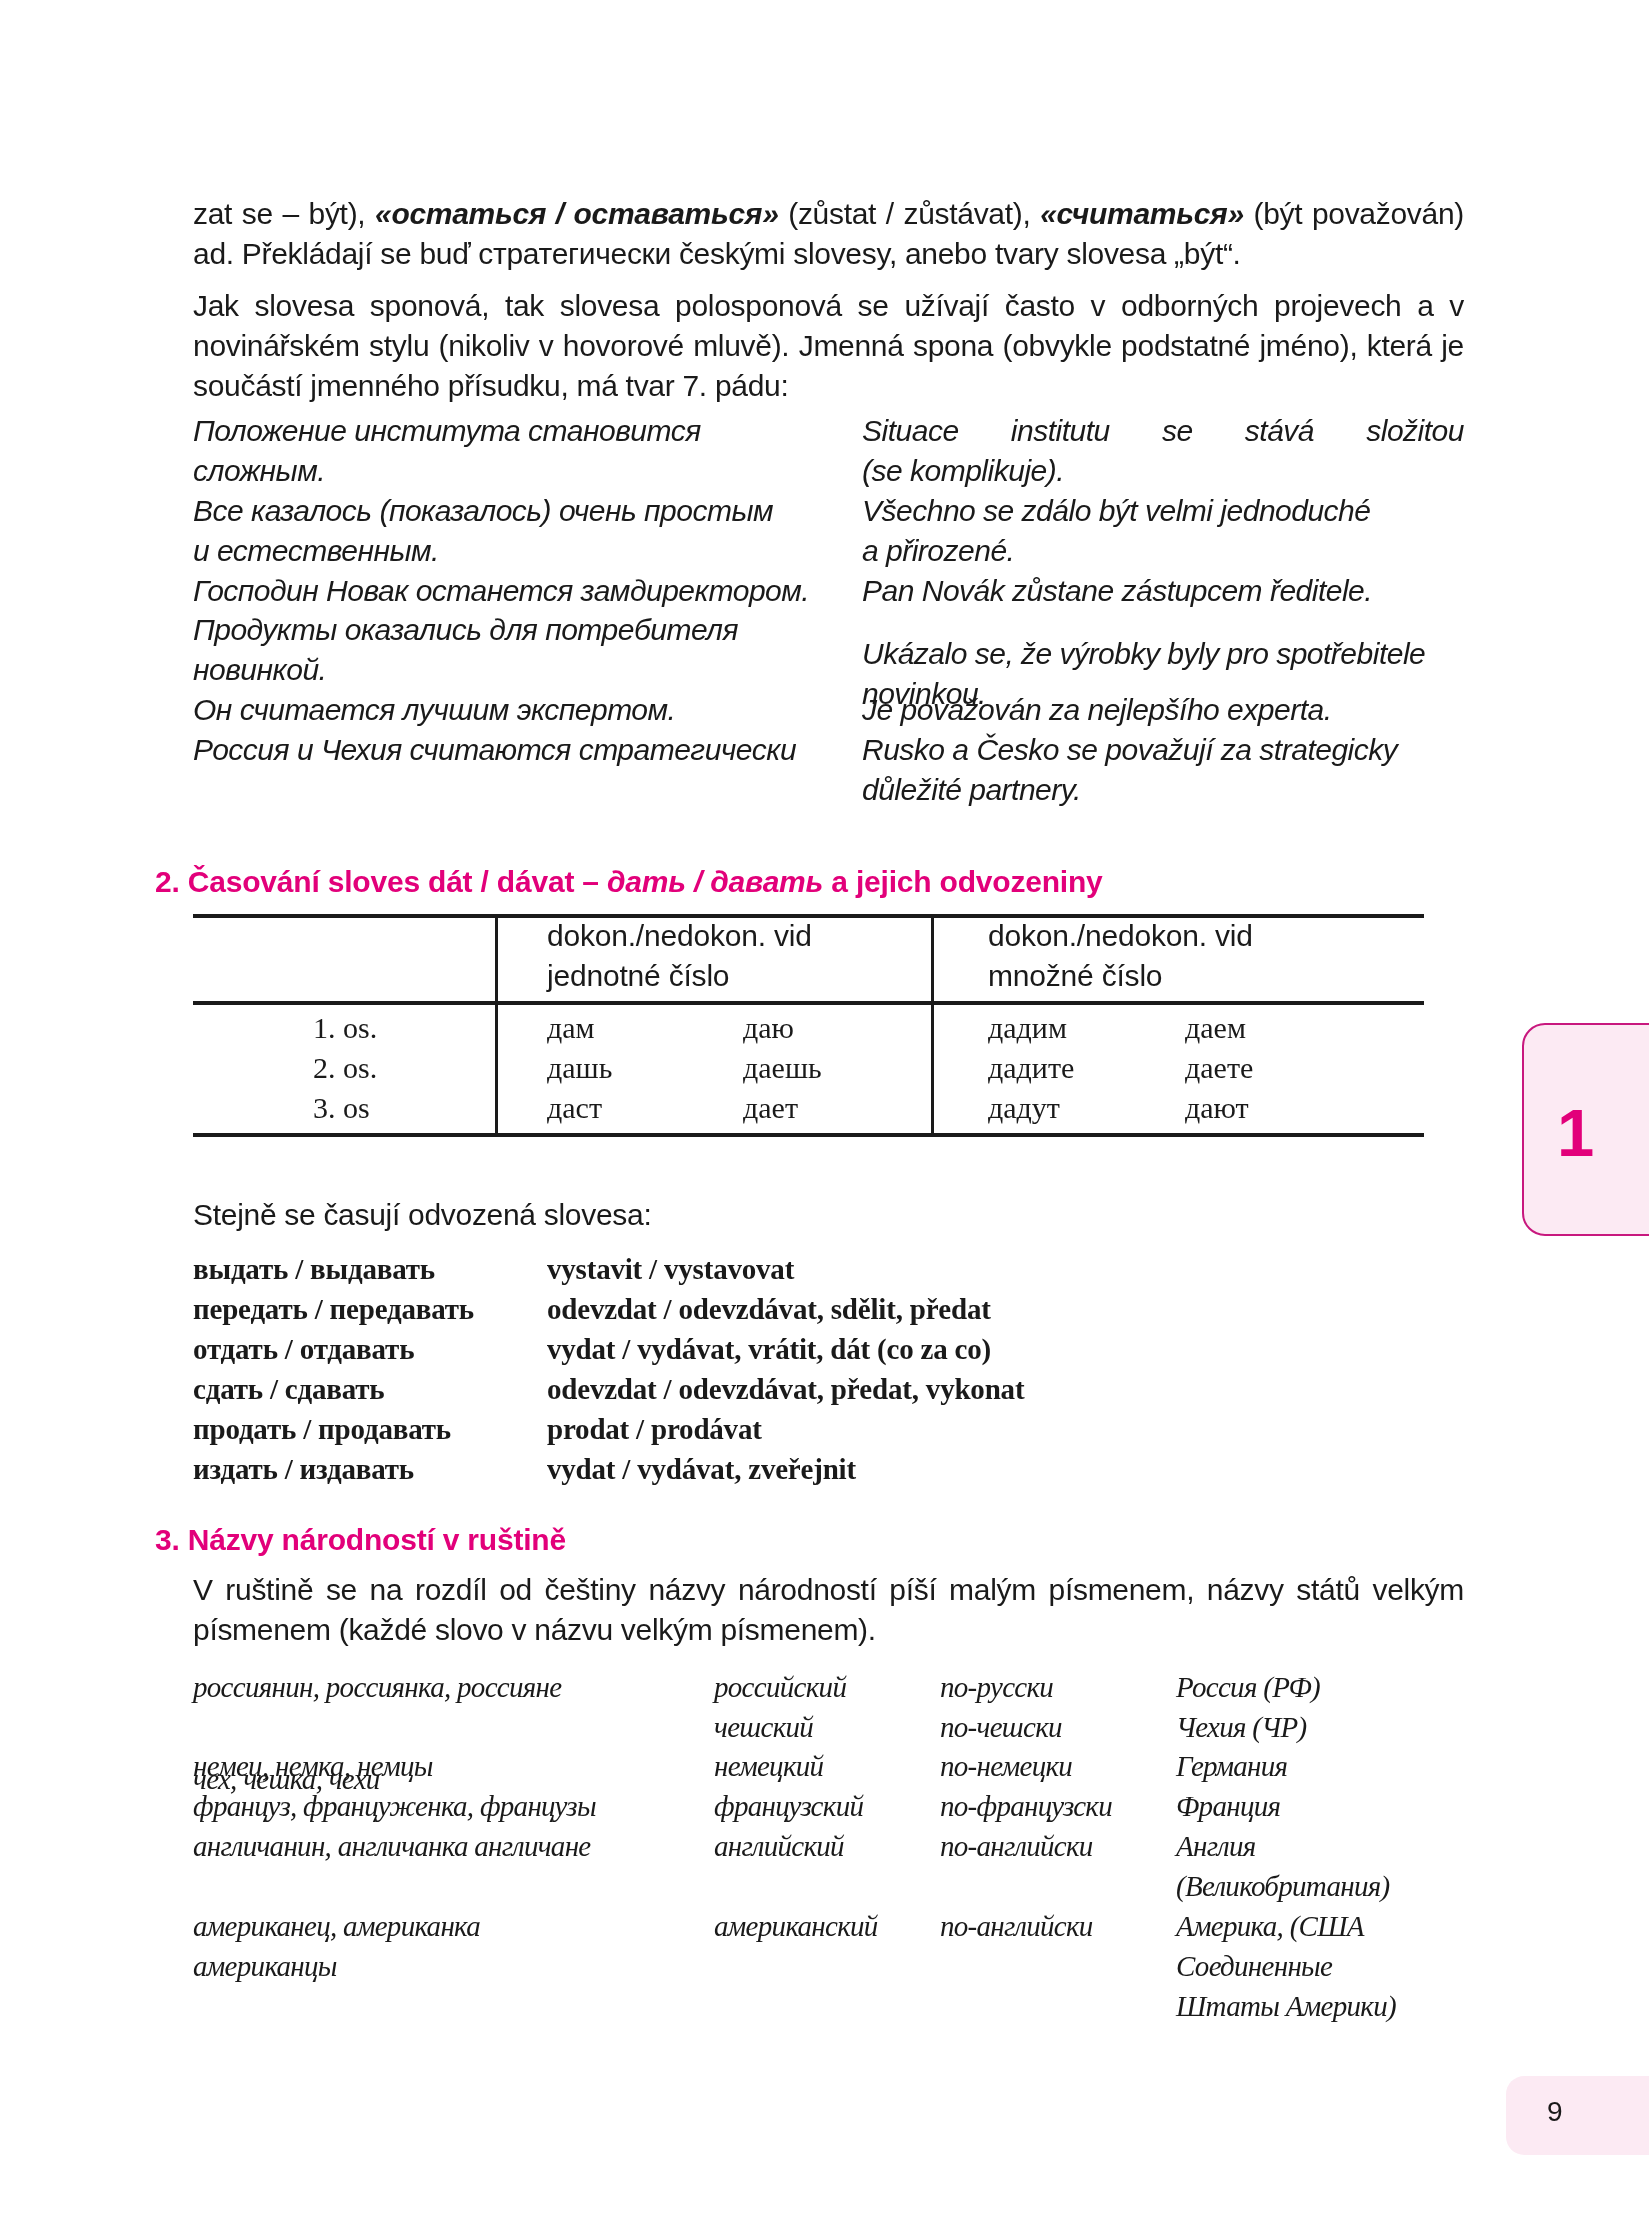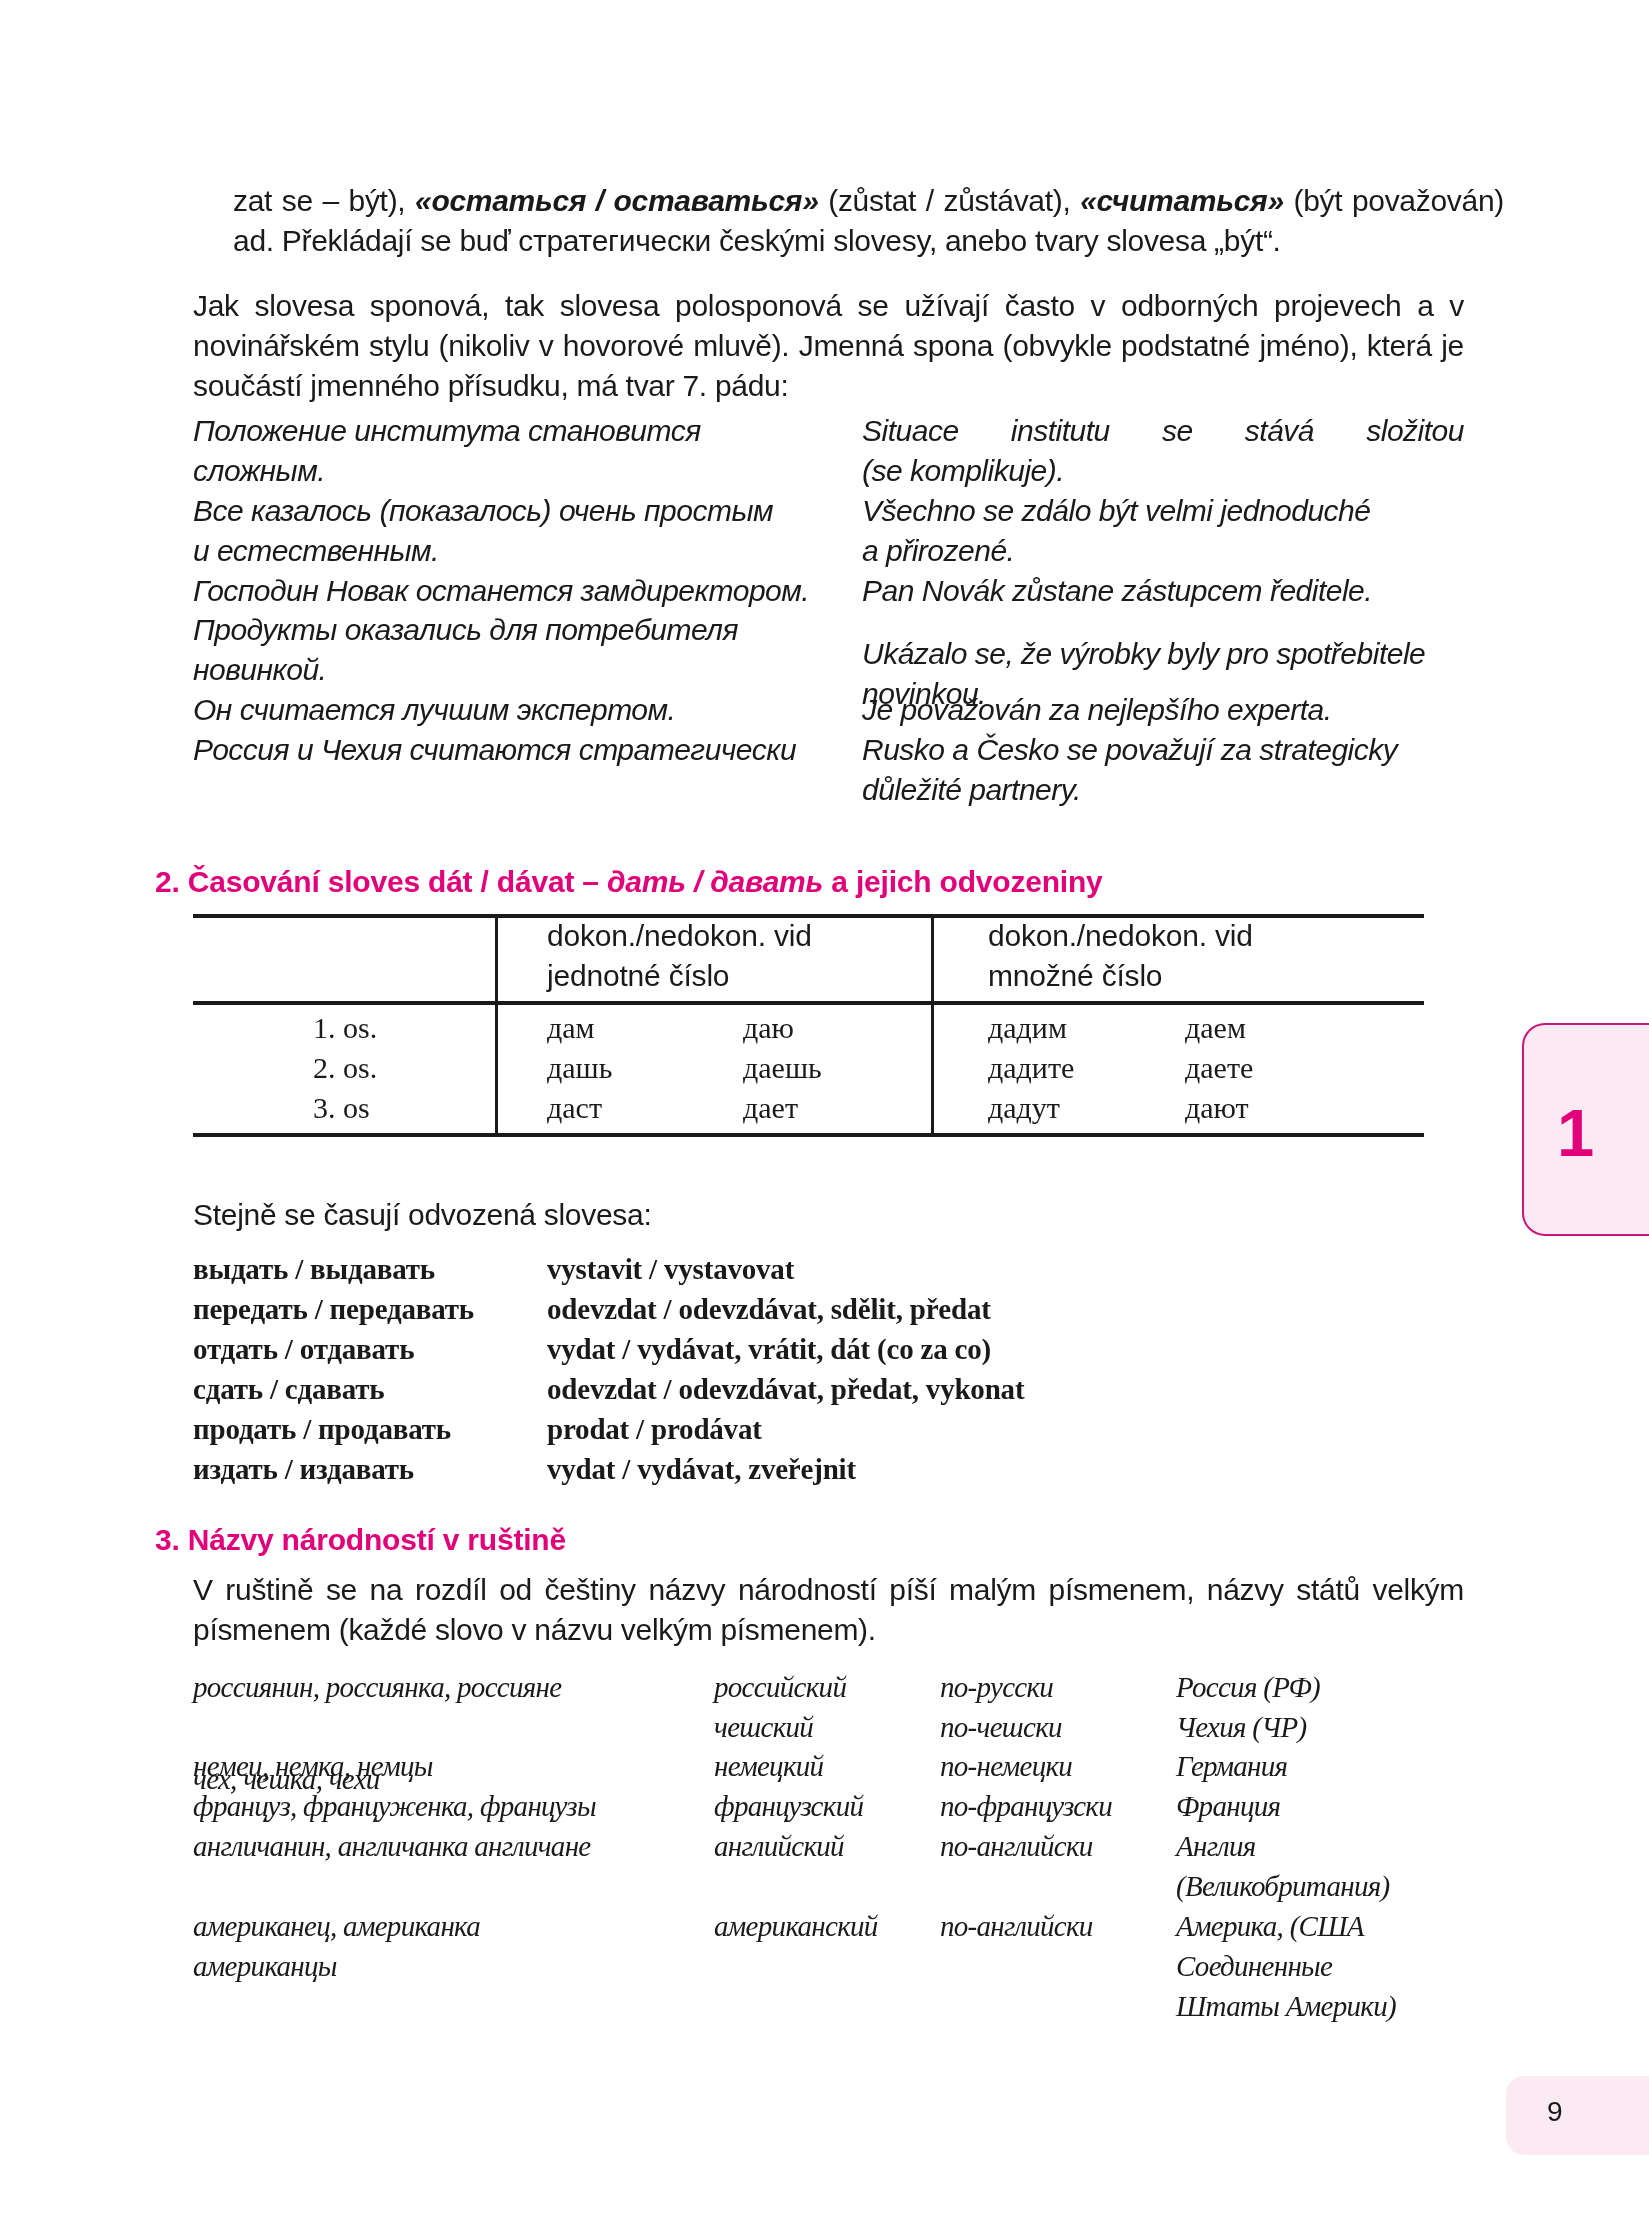--- a/index.html
+++ b/index.html
@@ -27,21 +27,21 @@
   .nat { position: absolute; font-family: "Liberation Serif", serif; font-style: italic; font-size: 29px; line-height: 40px; letter-spacing: -0.7px; }
 
   .tab { position: absolute; left: 1522px; top: 1023px; width: 166px; height: 213px; background: #fceaf3; border: 2.5px solid #c8187e; border-radius: 23px; box-sizing: border-box; }
   .tab-num { position: absolute; left: 1557px; top: 1094px; font-family: "Liberation Sans", sans-serif; font-weight: bold; font-size: 67px; color: #e2007a; }
   .page-box { position: absolute; left: 1506px; top: 2076px; width: 166px; height: 79px; background: #fceaf3; border-radius: 18.3px; }
   .page-num { position: absolute; left: 1547px; top: 2096px; font-family: "Liberation Sans", sans-serif; font-size: 28px; color: #1a1a1a; }
 </style>
 </head>
 <body>
 
-<div class="para" style="top:181px;margin-left:40px;">
+<div class="para" style="top:194px;">
   <div style="text-align:justify;text-align-last:justify;"><span>zat se – být), </span><span class="bi">«остаться / оставаться»</span><span> (zůstat / zůstávat), </span><span class="bi">«считаться»</span><span> (být považován)</span></div>
   <div>ad. Překládají se buď стратегически českými slovesy, anebo tvary slovesa „být“.</div>
 </div>
 <div class="para" style="top:286px;">Jak slovesa sponová, tak slovesa polosponová se užívají často v odborných projevech a v novinářském stylu (nikoliv v hovorové mluvě). Jmenná spona (obvykle podstatné jméno), která je součástí jmenného přísudku, má tvar 7. pádu:</div>
 
 <div>
   <div class="ex-row ex-ru" style="top:411px;">
       <div>Положение института становится</div>
       <div>сложным.</div>
     </div>

